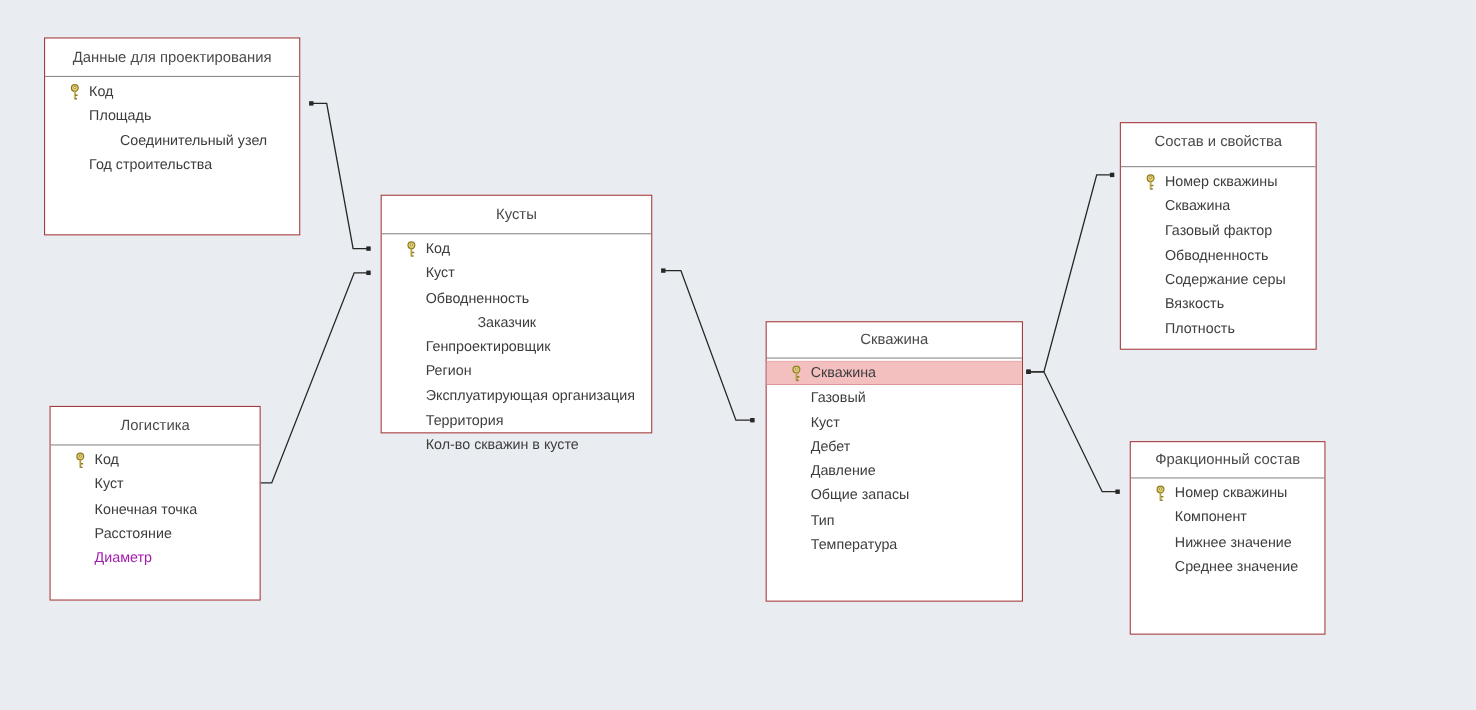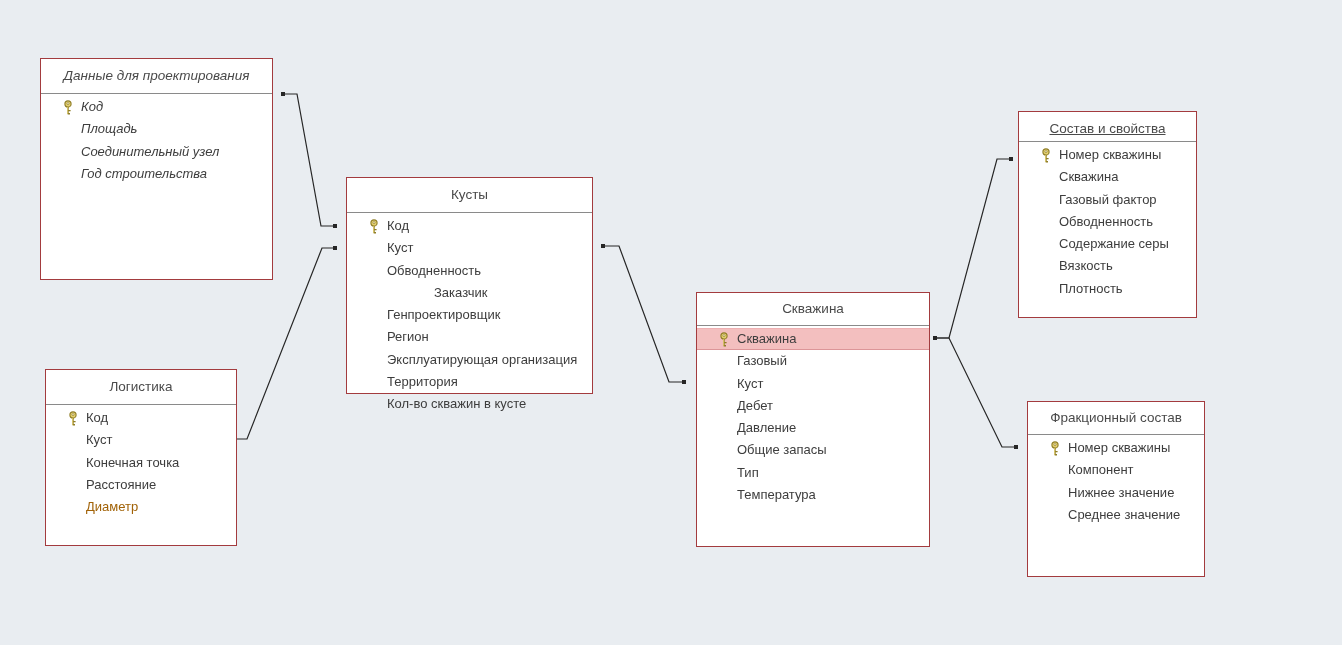--- a/index.html
+++ b/index.html
@@ -78,47 +78,47 @@
       <polyline points="603,246 619,246 669,382 684,382" fill="none" stroke="#262626" stroke-width="1.2"></polyline>
       <rect x="601" y="244" width="4" height="4" fill="#262626"></rect>
       <rect x="682" y="380" width="4" height="4" fill="#262626"></rect>
       <polyline points="935,338 949,338 997,159 1011,159" fill="none" stroke="#262626" stroke-width="1.2"></polyline>
       <rect x="933" y="336" width="4" height="4" fill="#262626"></rect>
       <rect x="1009" y="157" width="4" height="4" fill="#262626"></rect>
       <polyline points="935,338 949,338 1002,447 1016,447" fill="none" stroke="#262626" stroke-width="1.2"></polyline>
       <rect x="933" y="336" width="4" height="4" fill="#262626"></rect>
       <rect x="1014" y="445" width="4" height="4" fill="#262626"></rect>
     </svg>
-<div class="tbl" style="left: 40px; top: 58px; width: 233px; height: 222px; border-color: rgb(163, 59, 62); font-style: italic;">
+<div class="tbl" style="left: 40px; top: 34px; width: 233px; height: 180px; border-color: rgb(163, 59, 62);">
       <div class="tbl-title" style="height: 35px; line-height: 34px; color: rgb(74, 74, 74); border-bottom-color: rgb(138, 138, 138);">Данные для проектирования</div>
       <div class="rows">
         <div class="row"><span class="key"><svg width="10" height="15" viewBox="0 0 10 15" xmlns="http://www.w3.org/2000/svg">
               <circle cx="5" cy="4" r="3.1" fill="#e3cf6e" stroke="#8f7d26" stroke-width="1.1"></circle>
               <circle cx="5" cy="3.6" r="1" fill="#ffffff" stroke="#8f7d26" stroke-width="0.7"></circle>
               <path d="M5 7 L5 14.2 M5 10.6 L7.6 10.6 M5 13.8 L7 13.8" fill="none" stroke="#8f7d26" stroke-width="1.4"></path>
               <path d="M4.6 7 L4.6 13.8" stroke="#e3cf6e" stroke-width="0.8"></path>
             </svg></span><span style="color: rgb(61, 61, 61);">Код</span></div>
         <div class="row"><span style="color: rgb(61, 61, 61);">Площадь</span></div>
-        <div class="row"><span style="color: rgb(61, 61, 61);">Соединительный узел</span></div>
+        <div class="row"><span style="color: rgb(61, 61, 61); margin-left: 28px;">Соединительный узел</span></div>
         <div class="row"><span style="color: rgb(61, 61, 61);">Год строительства</span></div>
       </div>
     </div>
     <div class="tbl" style="left: 45px; top: 369px; width: 192px; height: 177px; border-color: rgb(163, 59, 62);">
       <div class="tbl-title" style="height: 35px; line-height: 34px; color: rgb(74, 74, 74); border-bottom-color: rgb(138, 138, 138);">Логистика</div>
       <div class="rows">
         <div class="row"><span class="key"><svg width="10" height="15" viewBox="0 0 10 15" xmlns="http://www.w3.org/2000/svg">
               <circle cx="5" cy="4" r="3.1" fill="#e3cf6e" stroke="#8f7d26" stroke-width="1.1"></circle>
               <circle cx="5" cy="3.6" r="1" fill="#ffffff" stroke="#8f7d26" stroke-width="0.7"></circle>
               <path d="M5 7 L5 14.2 M5 10.6 L7.6 10.6 M5 13.8 L7 13.8" fill="none" stroke="#8f7d26" stroke-width="1.4"></path>
               <path d="M4.6 7 L4.6 13.8" stroke="#e3cf6e" stroke-width="0.8"></path>
             </svg></span><span style="color: rgb(61, 61, 61);">Код</span></div>
         <div class="row"><span style="color: rgb(61, 61, 61);">Куст</span></div>
         <div class="row"><span style="color: rgb(61, 61, 61);">Конечная точка</span></div>
         <div class="row"><span style="color: rgb(61, 61, 61);">Расстояние</span></div>
-        <div class="row"><span style="color: #a16207;">Диаметр</span></div>
+        <div class="row"><span style="color: #a21caf;">Диаметр</span></div>
       </div>
     </div>
     <div class="tbl" style="left: 346px; top: 177px; width: 247px; height: 217px; border-color: rgb(163, 59, 62);">
       <div class="tbl-title" style="height: 35px; line-height: 34px; color: rgb(74, 74, 74); border-bottom-color: rgb(138, 138, 138);">Кусты</div>
       <div class="rows">
         <div class="row"><span class="key"><svg width="10" height="15" viewBox="0 0 10 15" xmlns="http://www.w3.org/2000/svg">
               <circle cx="5" cy="4" r="3.1" fill="#e3cf6e" stroke="#8f7d26" stroke-width="1.1"></circle>
               <circle cx="5" cy="3.6" r="1" fill="#ffffff" stroke="#8f7d26" stroke-width="0.7"></circle>
               <path d="M5 7 L5 14.2 M5 10.6 L7.6 10.6 M5 13.8 L7 13.8" fill="none" stroke="#8f7d26" stroke-width="1.4"></path>
               <path d="M4.6 7 L4.6 13.8" stroke="#e3cf6e" stroke-width="0.8"></path>
@@ -145,21 +145,21 @@
         <div class="row"><span style="color: rgb(61, 61, 61);">Газовый</span></div>
         <div class="row"><span style="color: rgb(61, 61, 61);">Куст</span></div>
         <div class="row"><span style="color: rgb(61, 61, 61);">Дебет</span></div>
         <div class="row"><span style="color: rgb(61, 61, 61);">Давление</span></div>
         <div class="row"><span style="color: rgb(61, 61, 61);">Общие запасы</span></div>
         <div class="row"><span style="color: rgb(61, 61, 61);">Тип</span></div>
         <div class="row"><span style="color: rgb(61, 61, 61);">Температура</span></div>
       </div>
     </div>
     <div class="tbl" style="left: 1018px; top: 111px; width: 179px; height: 207px; border-color: rgb(163, 59, 62);">
-      <div class="tbl-title" style="height: 30px; line-height: 34px; color: rgb(74, 74, 74); border-bottom-color: rgb(138, 138, 138); text-decoration: underline;">Состав и свойства</div>
+      <div class="tbl-title" style="height: 40px; line-height: 34px; color: rgb(74, 74, 74); border-bottom-color: rgb(138, 138, 138);">Состав и свойства</div>
       <div class="rows">
         <div class="row"><span class="key"><svg width="10" height="15" viewBox="0 0 10 15" xmlns="http://www.w3.org/2000/svg">
               <circle cx="5" cy="4" r="3.1" fill="#e3cf6e" stroke="#8f7d26" stroke-width="1.1"></circle>
               <circle cx="5" cy="3.6" r="1" fill="#ffffff" stroke="#8f7d26" stroke-width="0.7"></circle>
               <path d="M5 7 L5 14.2 M5 10.6 L7.6 10.6 M5 13.8 L7 13.8" fill="none" stroke="#8f7d26" stroke-width="1.4"></path>
               <path d="M4.6 7 L4.6 13.8" stroke="#e3cf6e" stroke-width="0.8"></path>
             </svg></span><span style="color: rgb(61, 61, 61);">Номер скважины</span></div>
         <div class="row"><span style="color: rgb(61, 61, 61);">Скважина</span></div>
         <div class="row"><span style="color: rgb(61, 61, 61);">Газовый фактор</span></div>
         <div class="row"><span style="color: rgb(61, 61, 61);">Обводненность</span></div>

